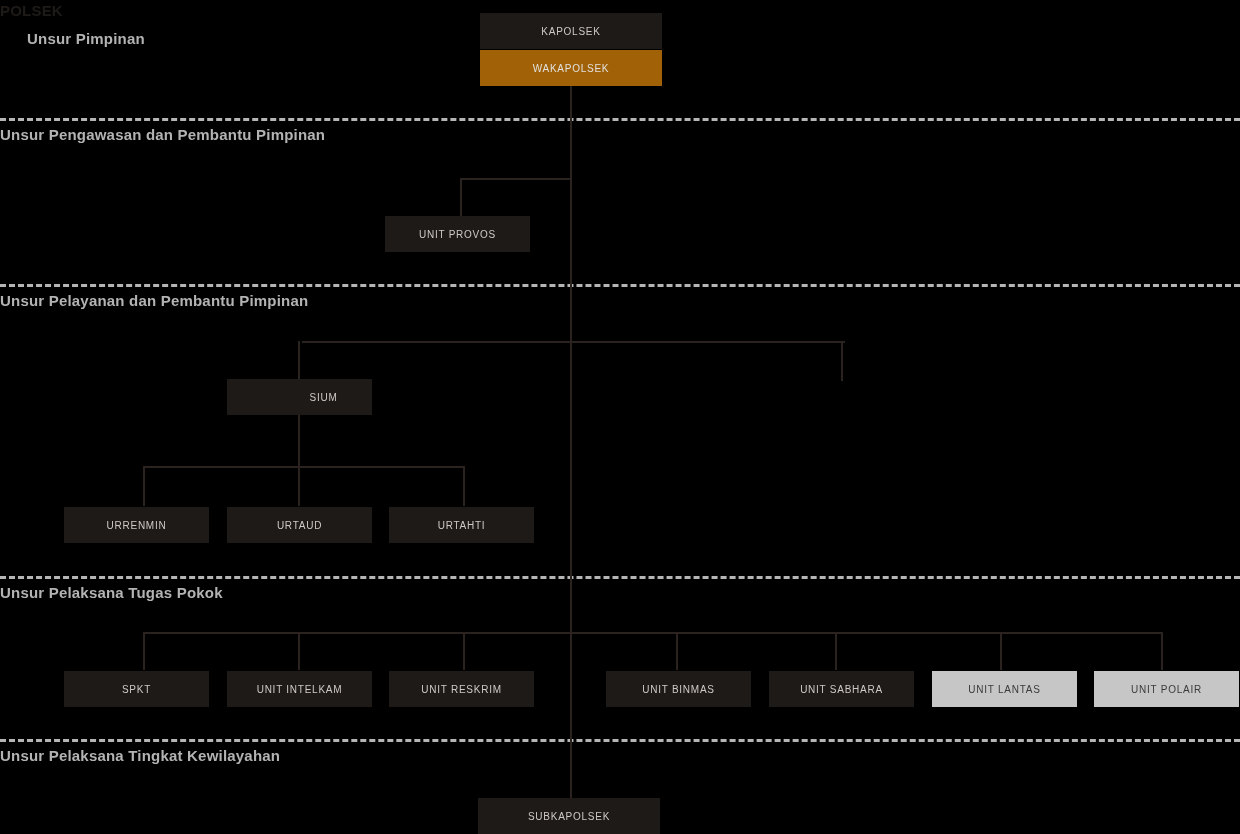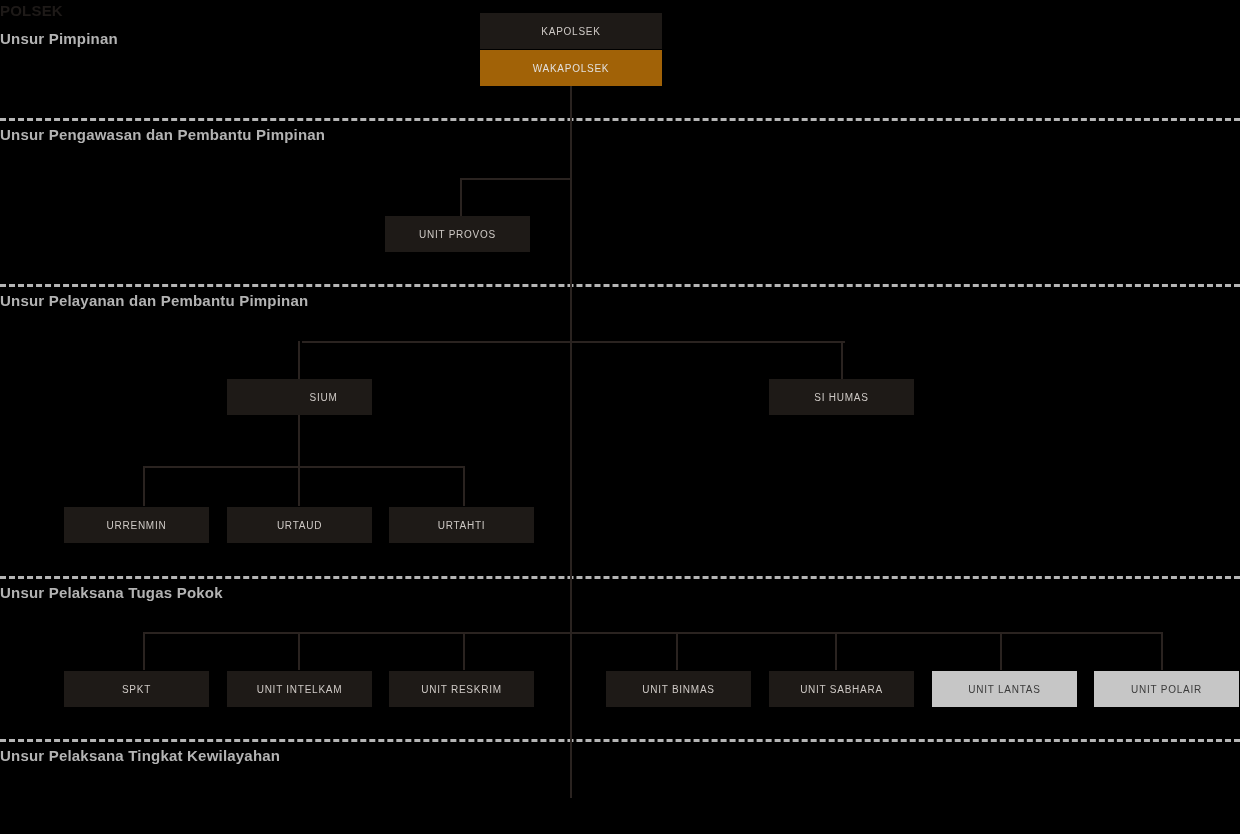--- a/index.html
+++ b/index.html
@@ -46,21 +46,21 @@
   .node.mid{background:#a16207;color:#e2e0de;}
   .node.light{background:#c6c6c6;color:#3a3a3a;}
 </style>
 </head>
 <body>
 
 <div id="chart">
 
   <div class="sec-title dark" style="left:0px;top:2px;">POLSEK</div>
 
-  <div class="sec-title" style="left:0px;top:30px;">Unsur Pimpinan</div>
+  <div class="sec-title" style="left:0px;top:30px;padding-left:27px;">Unsur Pimpinan</div>
 
   <div class="sec-title" style="left:0px;top:126px;">Unsur Pengawasan dan Pembantu Pimpinan</div>
 
   <div class="sec-title" style="left:0px;top:292px;">Unsur Pelayanan dan Pembantu Pimpinan</div>
 
   <div class="sec-title" style="left:0px;top:584px;">Unsur Pelaksana Tugas Pokok</div>
 
   <div class="sec-title" style="left:0px;top:747px;">Unsur Pelaksana Tingkat Kewilayahan</div>
 
   <div class="divider" style="top:118px;"></div>
@@ -93,21 +93,20 @@
   <div class="vline" style="left:1161px;top:632px;height:38px;"></div>
 
   <div class="node dark" style="left:480px;top:13px;width:182px;height:36px;">KAPOLSEK</div>
 
   <div class="node mid" style="left:480px;top:50px;width:182px;height:36px;">WAKAPOLSEK</div>
 
   <div class="node dark" style="left:385px;top:216px;width:145px;height:36px;">UNIT PROVOS</div>
 
   <div class="node dark" style="left:227px;top:379px;width:145px;height:36px;padding-left:48px;">SIUM</div>
 
-  <div class="node dark" style="left:769px;top:379px;width:145px;height:36px;">SI HUMAS</div>
 
   <div class="node dark" style="left:64px;top:507px;width:145px;height:36px;">URRENMIN</div>
 
   <div class="node dark" style="left:227px;top:507px;width:145px;height:36px;">URTAUD</div>
 
   <div class="node dark" style="left:389px;top:507px;width:145px;height:36px;">URTAHTI</div>
 
   <div class="node dark" style="left:64px;top:671px;width:145px;height:36px;">SPKT</div>
 
   <div class="node dark" style="left:227px;top:671px;width:145px;height:36px;">UNIT INTELKAM</div>
@@ -115,14 +114,15 @@
   <div class="node dark" style="left:389px;top:671px;width:145px;height:36px;">UNIT RESKRIM</div>
 
   <div class="node dark" style="left:606px;top:671px;width:145px;height:36px;">UNIT BINMAS</div>
 
   <div class="node dark" style="left:769px;top:671px;width:145px;height:36px;">UNIT SABHARA</div>
 
   <div class="node light" style="left:932px;top:671px;width:145px;height:36px;text-align:center;">UNIT LANTAS</div>
 
   <div class="node light" style="left:1094px;top:671px;width:145px;height:36px;">UNIT POLAIR</div>
 
+  <div class="node dark" style="left:478px;top:798px;width:182px;height:36px;">SUBKAPOLSEK</div>
 
 </div>
 
 </body></html>

